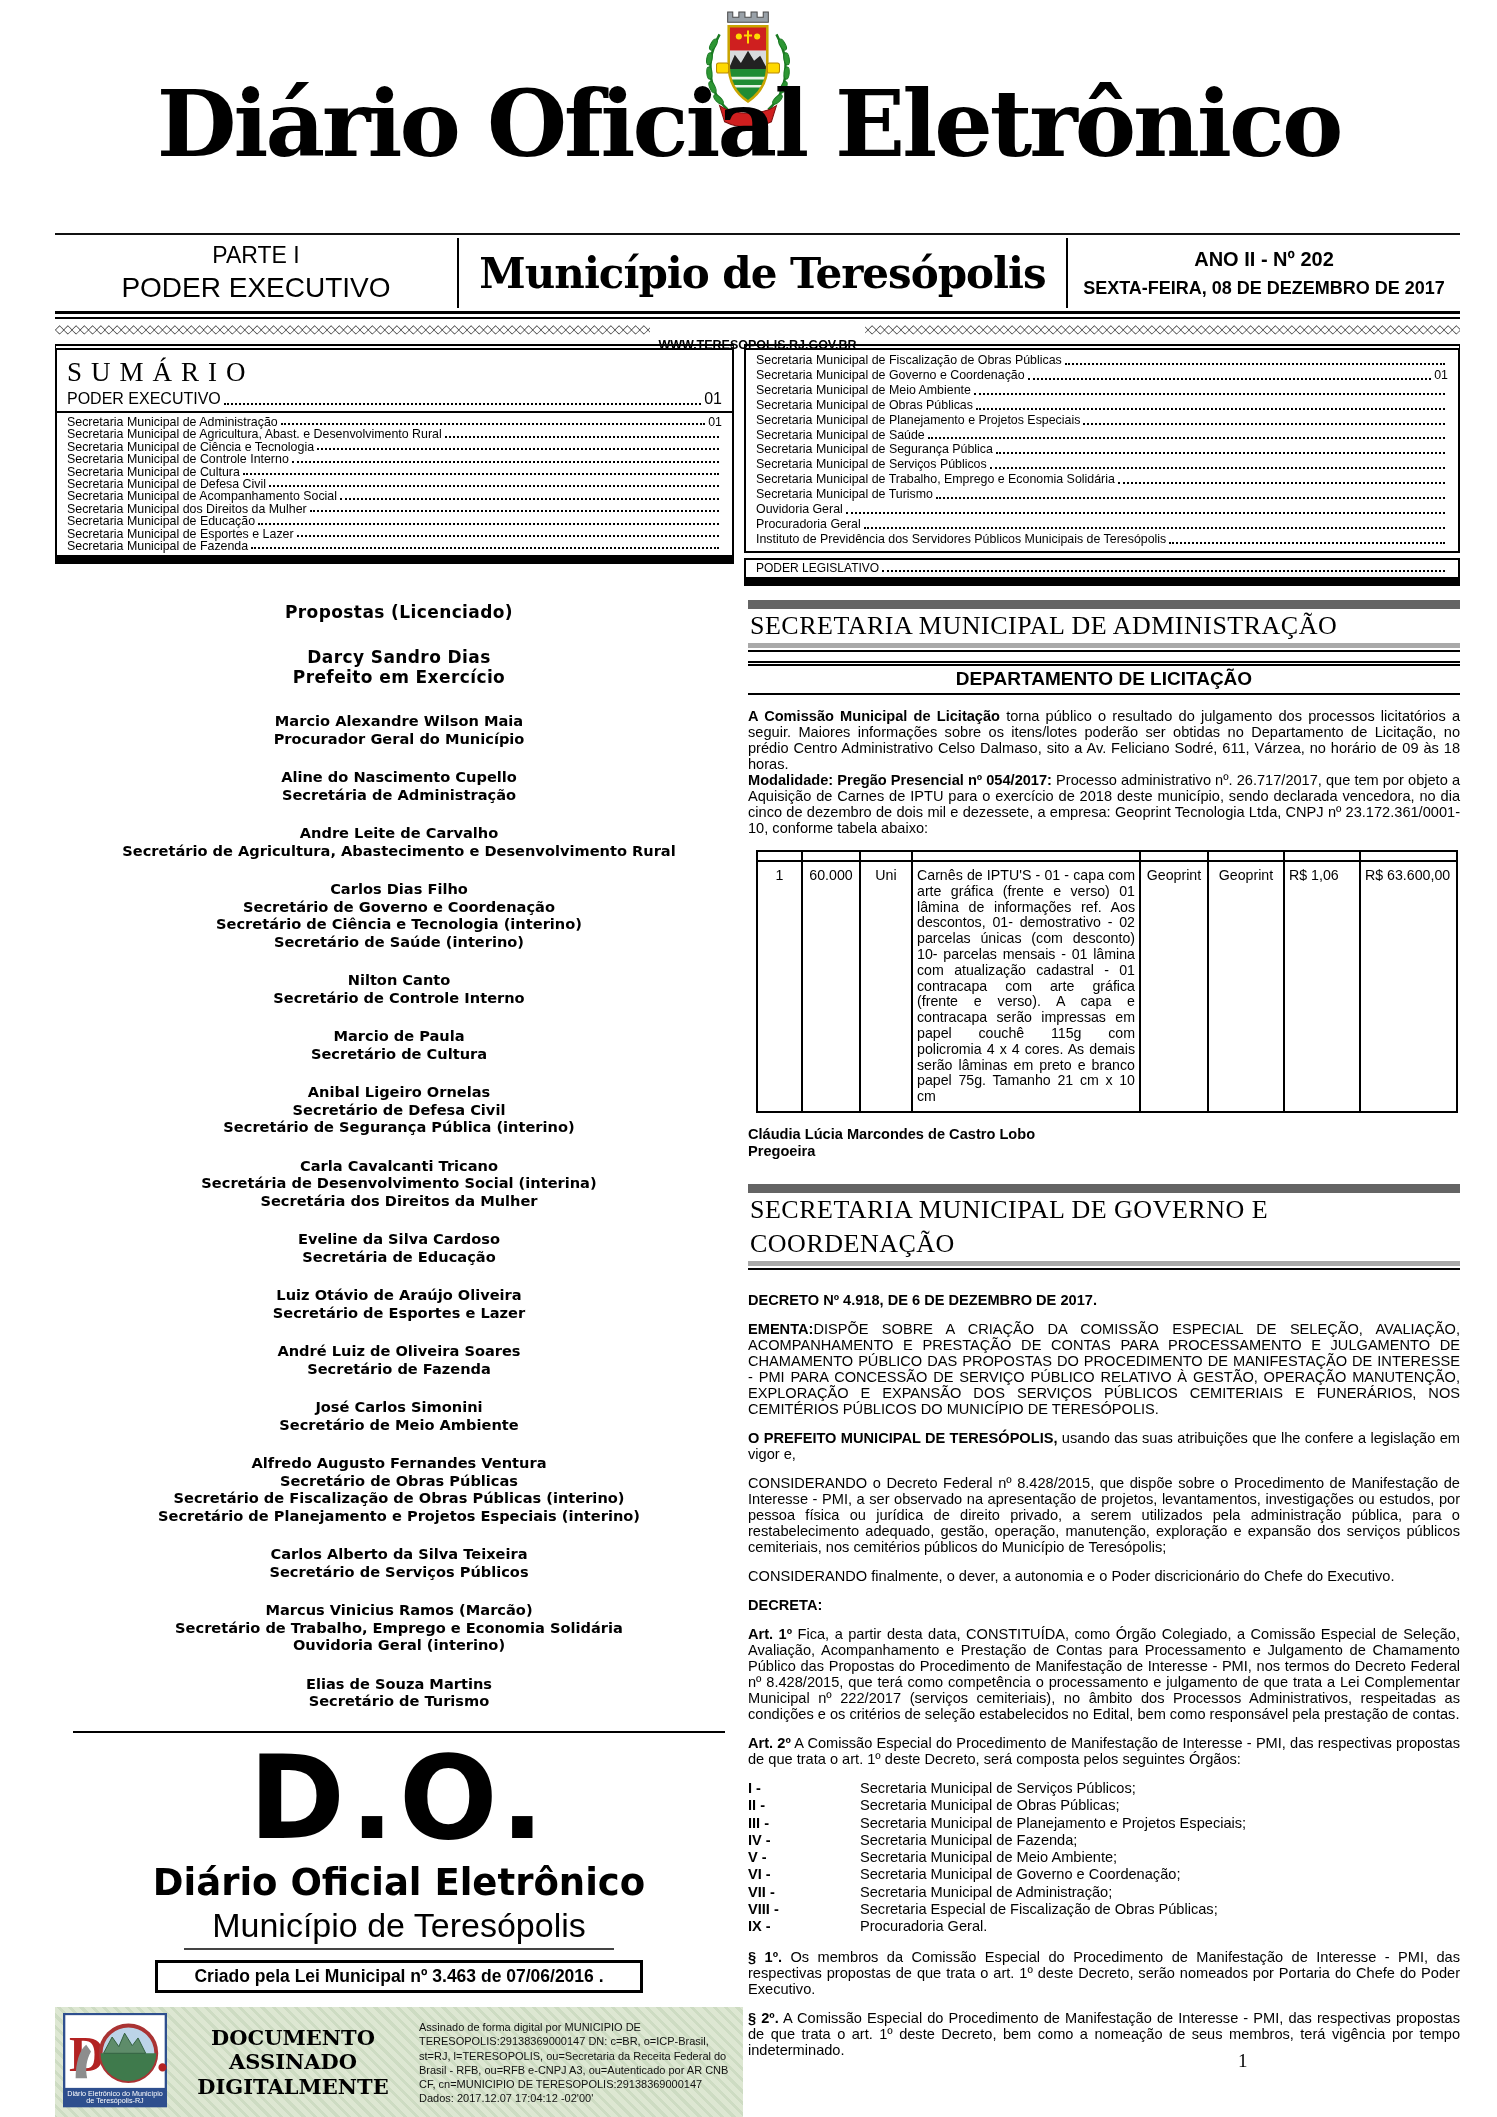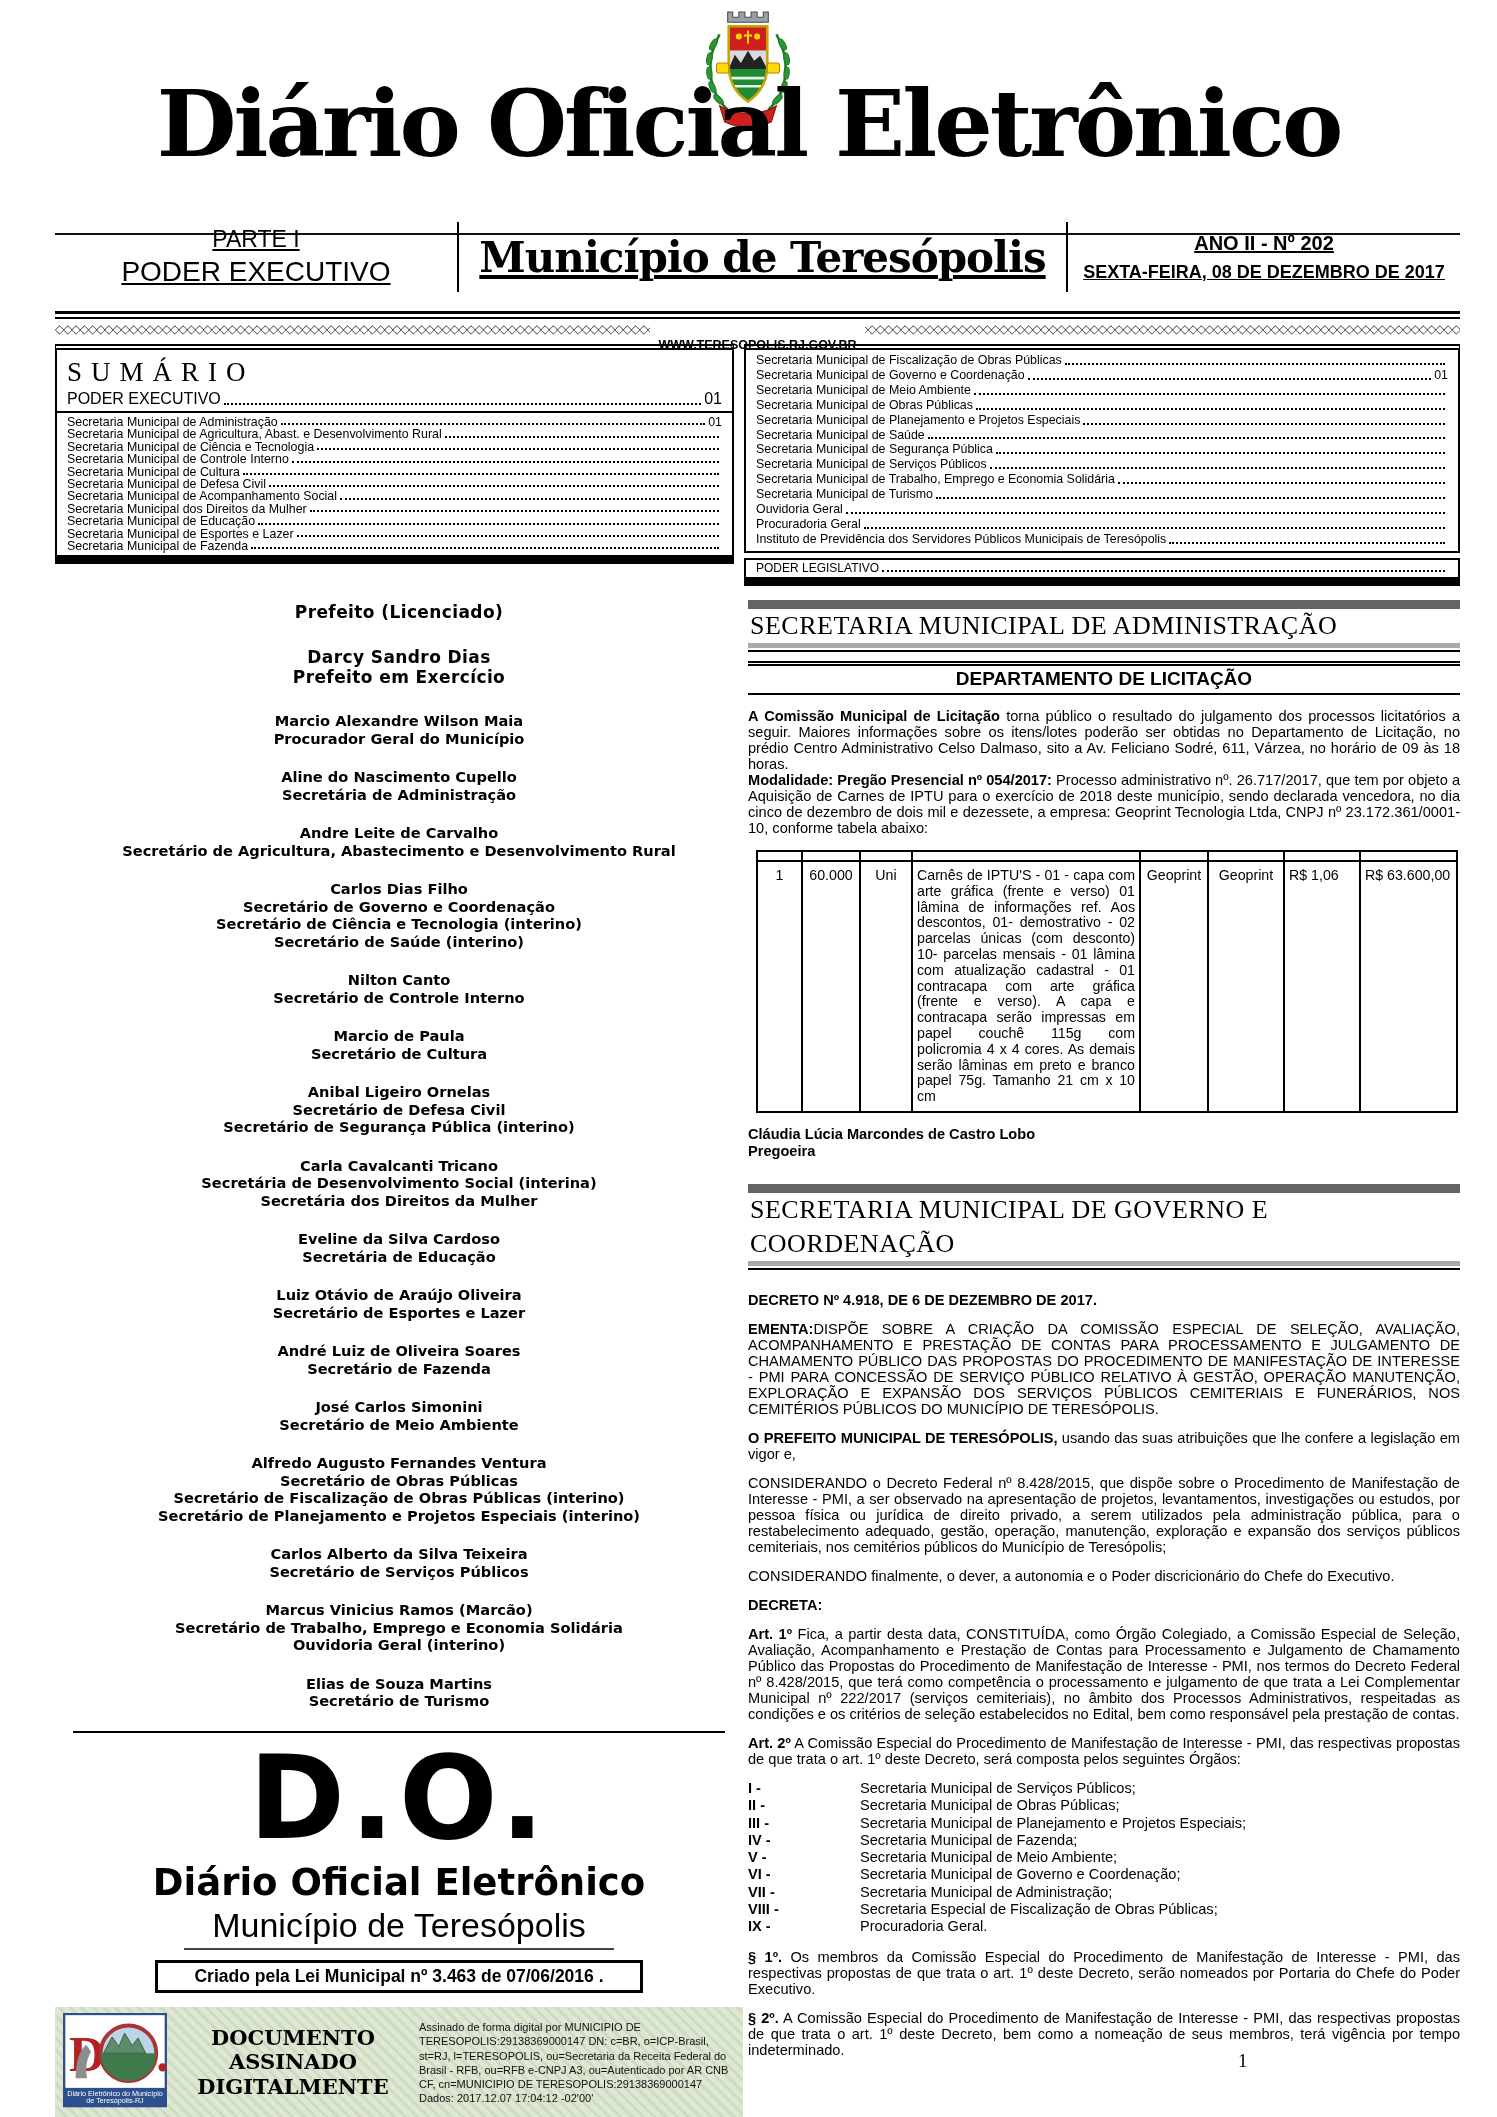--- a/index.html
+++ b/index.html
@@ -3,21 +3,21 @@
 <meta charset="utf-8">
 <style>
   html,body{margin:0;padding:0;background:#e8e8e8;}
   .page{position:relative;width:1497px;height:2117px;background:#fff;overflow:hidden;
         font-family:"Liberation Sans",sans-serif;color:#000;margin:0 auto;}
   
   .crest{position:absolute;top:6px;left:697px;width:102px;height:128px;}
   .m-title{position:absolute;top:76px;left:30px;width:1437px;text-align:center;
            font-family:"DejaVu Serif",serif;font-weight:bold;font-size:92px;letter-spacing:-3px;line-height:1.05;}
   .rule-a{position:absolute;top:233px;left:55px;width:1405px;height:2px;background:#111;}
-  .band{position:absolute;top:222px;left:55px;width:1405px;height:70px;display:flex;text-decoration:underline;}
+  .band{position:absolute;top:238px;left:55px;width:1405px;height:70px;display:flex;}
   .band-l{width:402px;display:flex;flex-direction:column;justify-content:center;gap:3px;text-align:center;}
   .band-l .l1{font-size:23px;}
   .band-l .l2{font-size:28px;}
   .band-m{flex:1;border-left:2px solid #000;border-right:2px solid #000;display:flex;align-items:center;justify-content:center;
           font-family:"DejaVu Serif",serif;font-weight:bold;font-size:42px;letter-spacing:-1px;}
   .band-r{width:392px;display:flex;flex-direction:column;justify-content:center;gap:7px;text-align:center;font-weight:bold;}
   .band-r .r1{font-size:20px;}
   .band-r .r2{font-size:18px;}
   .rule-b{position:absolute;top:311px;left:55px;width:1405px;height:3px;border-top:3px solid #000;border-bottom:2px solid #000;}
   .url-row{position:absolute;top:321px;left:55px;width:1405px;height:16px;display:flex;align-items:center;}
@@ -286,21 +286,21 @@
       </div>
       <div class="legis-box toc-row">
         <span class="toc-label">PODER LEGISLATIVO</span>
         <span class="toc-dots"></span>
       </div>
     </div>
   </div>
 
   <div class="col-left">
     <div class="official official-top">
-        <div class="official-roles">Prefeito (Licenciado)</div>
+        <div class="official-roles">Propostas (Licenciado)</div>
       </div>
       <div class="official official-top">
         <div class="official-name">Darcy Sandro Dias</div>
         <div class="official-roles">Prefeito em Exercício</div>
       </div>
     <div class="official">
         <div class="official-name">Marcio Alexandre Wilson Maia</div>
         <div class="official-roles">Procurador Geral do Município</div>
       </div>
       <div class="official">

